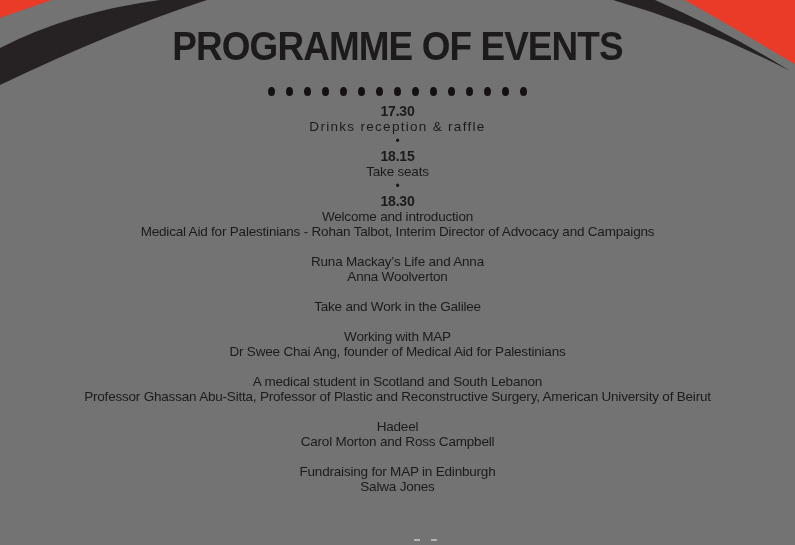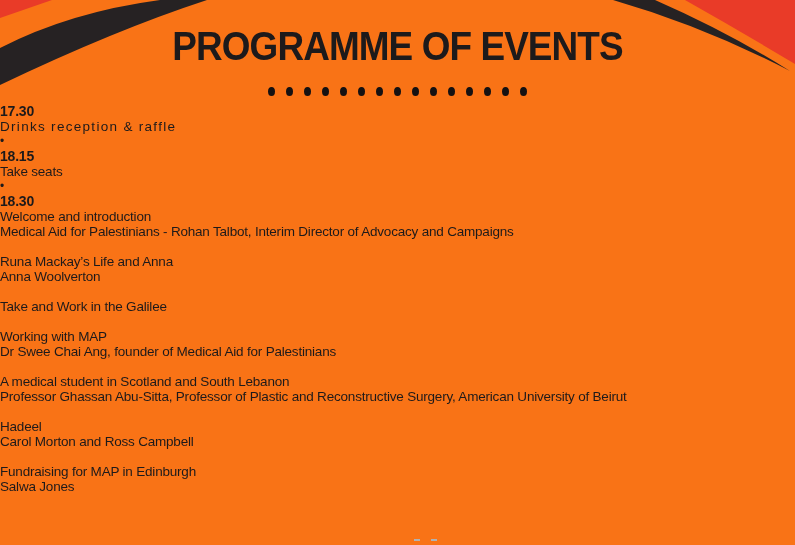--- a/index.html
+++ b/index.html
@@ -1,20 +1,20 @@
 <!DOCTYPE html>
 <html><head>
 <meta charset="utf-8">
 <style>
   html,body { margin:0; padding:0; background:#ffffff; }
   .page {
     position: relative;
     width: 795px;
     height: 545px;
-    background: #f97316;
+    background: #737373;
     overflow: hidden;
     font-family: "Liberation Sans", sans-serif;
     color: #1d1a1b;
   }
   .corner-art {
     position: absolute;
     top: 0; left: 0;
     width: 795px; height: 545px;
     pointer-events: none;
   }
@@ -48,20 +48,21 @@
     width: 7px;
     height: 9px;
     border-radius: 50%;
     background: #151112;
   }
   .programme {
     position: absolute;
     top: 104px;
     left: 0;
     width: 100%;
+    text-align: center;
   }
   .line {
     font-size: 13.5px;
     line-height: 15px;
     letter-spacing: -0.2px;
     white-space: nowrap;
   }
   .line.time { font-weight: 700; font-size: 14px; }
   .line.spaced { letter-spacing: 1.3px; }
   .line.dot { font-size: 12px; line-height: 15px; }

